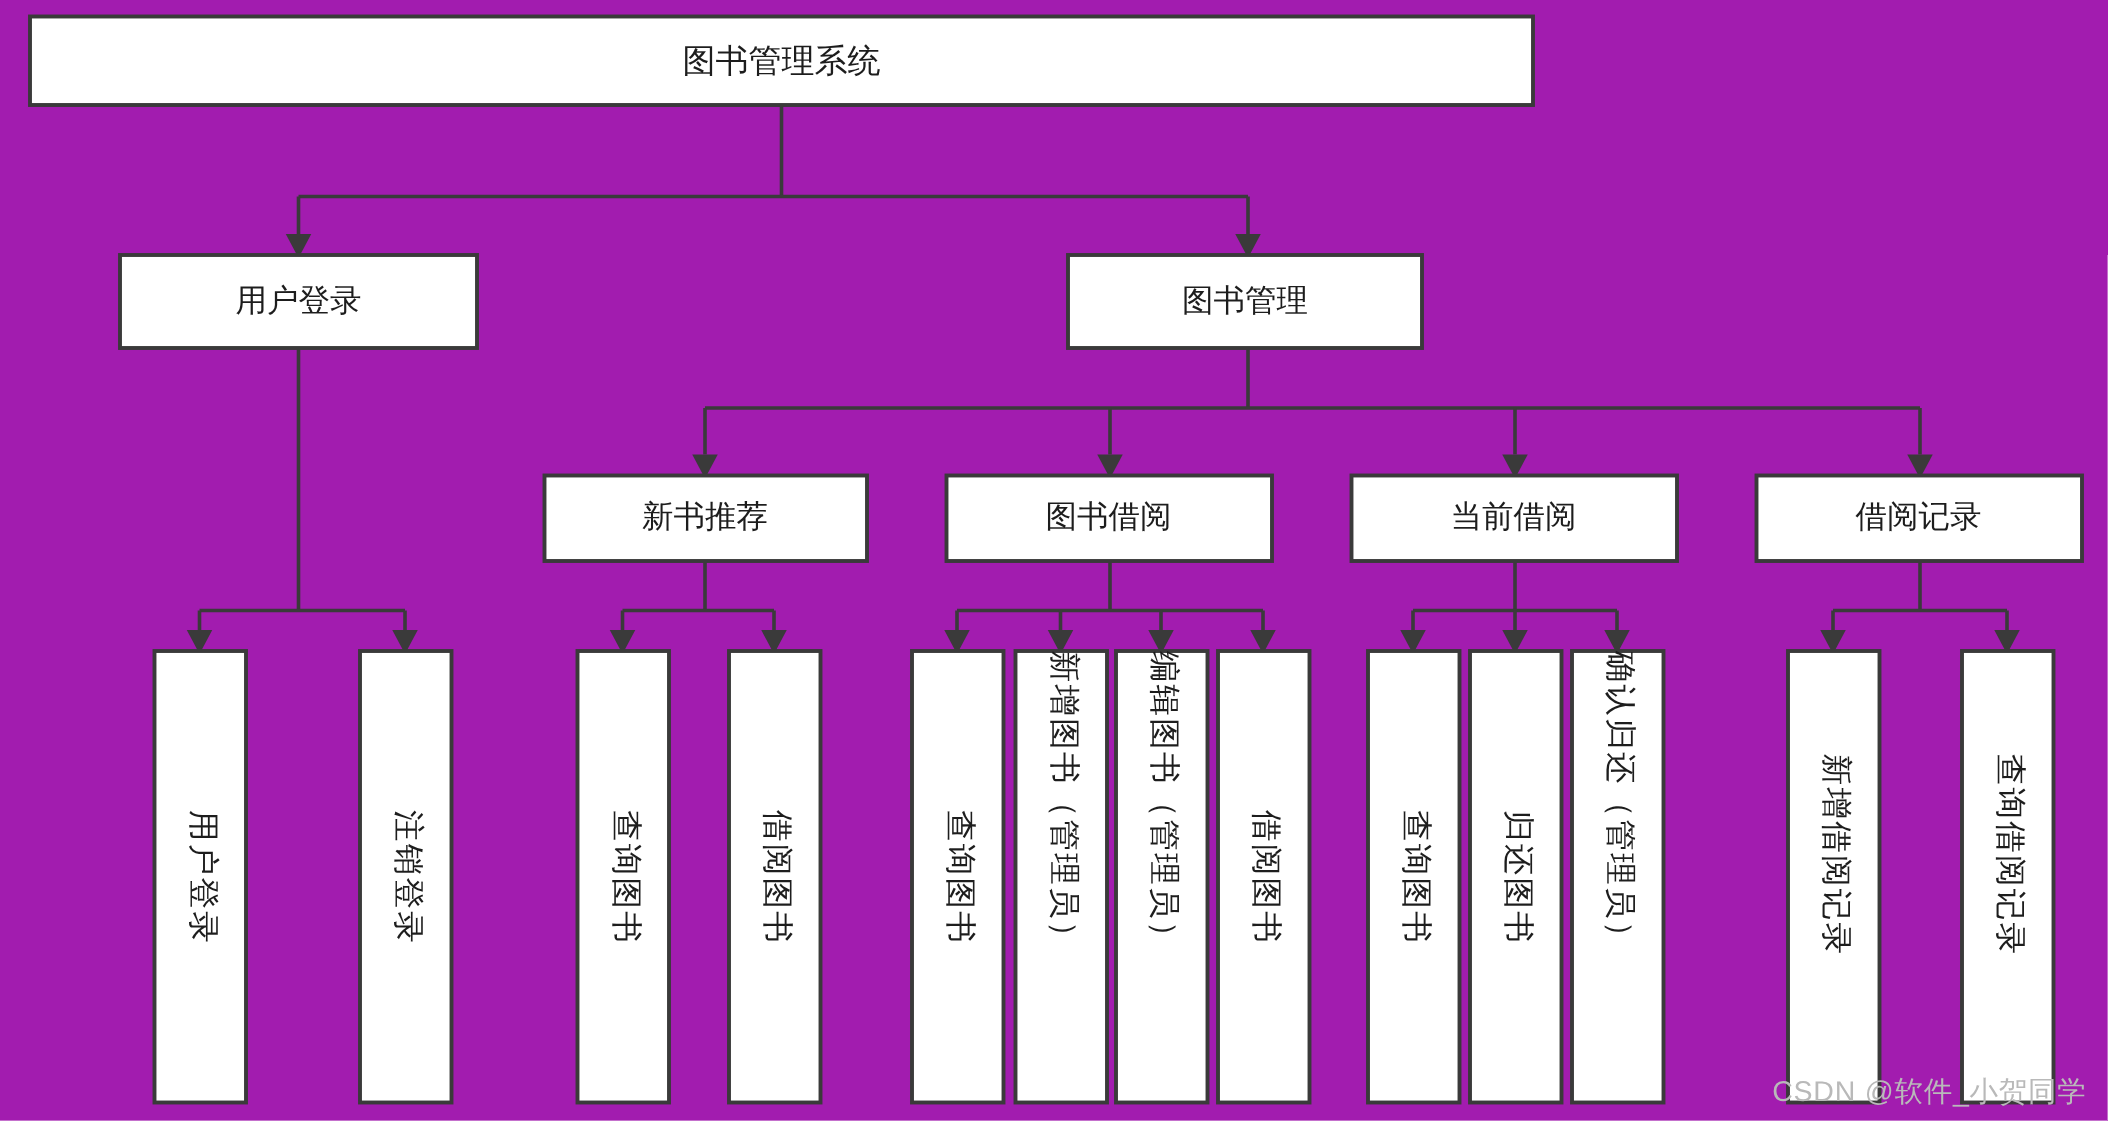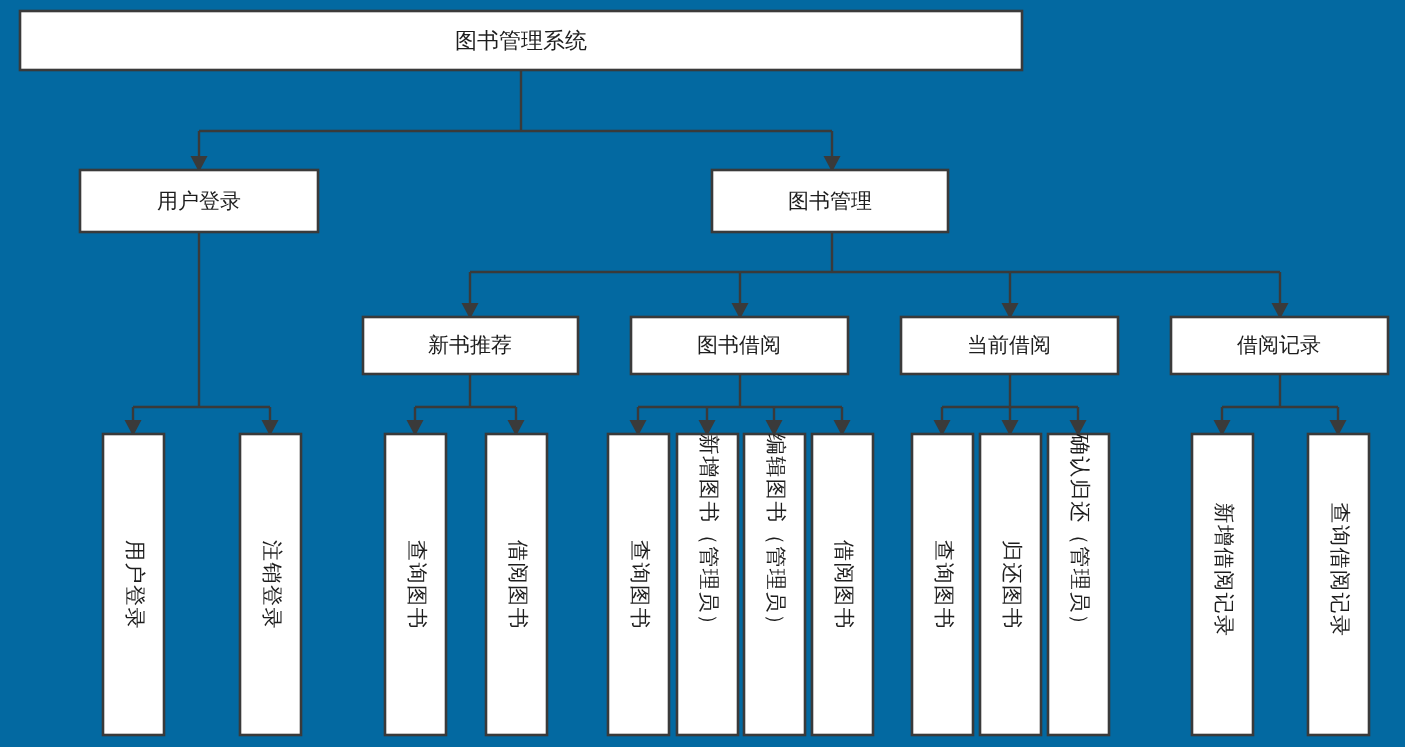--- a/index.html
+++ b/index.html
@@ -1,21 +1,21 @@
 <!DOCTYPE html>
 <html><head>
 <meta charset="utf-8">
 <style>
   html,body{margin:0;padding:0;background:#ffffff;}
   body{
     width:1405px;height:747px;overflow:hidden;
     font-family:"Liberation Sans","DejaVu Sans",sans-serif;
     -webkit-font-smoothing:antialiased;
   }
-  #stage{position:relative;width:1405px;height:747px;background:#0369a1;}
+  #stage{position:relative;width:1405px;height:747px;background:#a21caf;}
   svg#diagram{position:absolute;left:0;top:0;width:1405px;height:747px;display:block;}
   .node-rect{fill:#ffffff;stroke:#3a3a3a;stroke-width:2.6;}
   .connector{stroke:#3a3a3a;stroke-width:2.4;fill:none;stroke-linecap:butt;}
   .arrow-head{fill:#3a3a3a;stroke:none;}
   .node-label{
     font-family:"Liberation Sans","DejaVu Sans",sans-serif;
     fill:#1d1d1d;font-size:21px;text-anchor:middle;
     dominant-baseline:middle;
   }
   .node-label.root{font-size:22px;}
@@ -194,14 +194,15 @@
       <rect class="node-rect" x="1192" y="434" width="61" height="301"></rect>
       <text class="leaf-label" transform="translate(1223,570) rotate(90)">新增借阅记录</text>
     </g>
     <g>
       <rect class="node-rect" x="1308" y="434" width="61" height="301"></rect>
       <text class="leaf-label" transform="translate(1339,570) rotate(90)">查询借阅记录</text>
     </g>
 
   </svg>
 
+  <div class="watermark">CSDN @软件_小贺同学</div>
 
 </div>
 
 </body></html>

